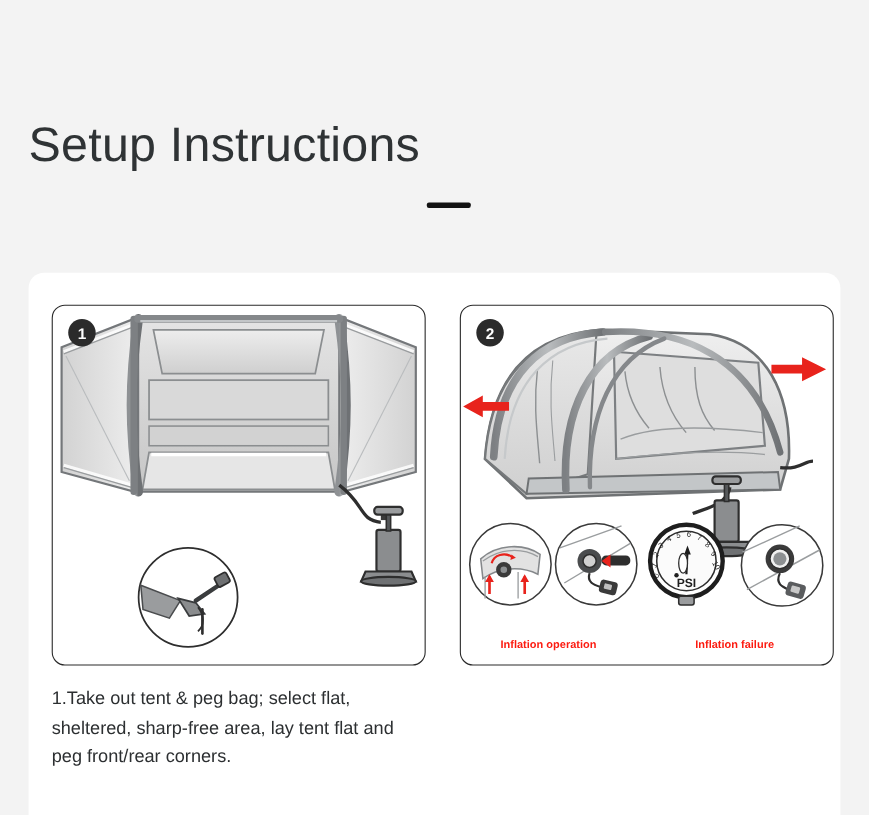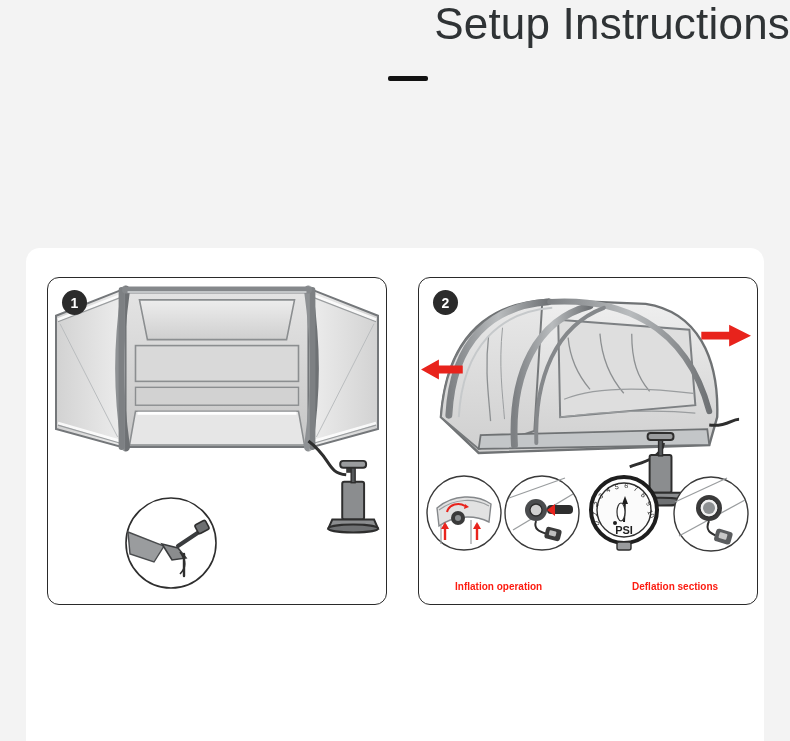--- a/index.html
+++ b/index.html
@@ -8,21 +8,22 @@
     width: 790px;
     height: 741px;
     background: #f3f3f3;
     font-family: "Liberation Sans", sans-serif;
     overflow: hidden;
     position: relative;
   }
 
   
   .header {
-    text-align: right;
+    padding-top: 108px;
+    text-align: left;
     margin-left: 26px;
   }
   .page-title {
     font-size: 44px;
     font-weight: 400;
     color: #2f3335;
     letter-spacing: 0.2px;
     line-height: 1.1;
     margin: 0;
   }
@@ -209,20 +210,21 @@
             <path d="M4 36 L40 50 L30 66 L6 58 Z" fill="#9a9c9e" stroke="#4a4c4e" stroke-width="1.4"></path>
             <path d="M38 48 L54 52 L62 62 L48 64 Z" fill="#8a8c8e" stroke="#3a3c3e" stroke-width="1.6"></path>
             <path d="M54 50 L78 34" stroke="#3a3c3e" stroke-width="4" stroke-linecap="round"></path>
             <rect x="72" y="26" width="12" height="10" rx="2" transform="rotate(-28 78 31)" fill="#6e7072" stroke="#2e2e2e" stroke-width="1.6"></rect>
             <path d="M56 56 C62 64 62 72 56 78" fill="none" stroke="#2e2e2e" stroke-width="1.6"></path>
             <path d="M60 58 L60 80" stroke="#2e2e2e" stroke-width="2.4" stroke-linecap="round"></path>
           </svg>
         </div>
       </div>
 
+      <div class="caption">1.Take out tent &amp; peg bag; select flat, sheltered, sharp-free area, lay tent flat and peg front/rear corners.</div>
     </div>
 
     <div class="step-col">
       <div class="panel">
         <div class="badge">2</div>
 
         <div class="panel-art">
           <svg viewBox="0 0 340 328" xmlns="http://www.w3.org/2000/svg">
             <defs>
               <linearGradient id="body2" x1="0" y1="0" x2="0" y2="1">
@@ -354,19 +356,19 @@
             <circle cx="38" cy="34" r="13" fill="#3a3a3a"></circle>
             <circle cx="38" cy="34" r="9" fill="#f0f0f0" stroke="#2e2e2e" stroke-width="1.2"></circle>
             <circle cx="38" cy="34" r="6" fill="#8d9092"></circle>
             <path d="M38 47 C33 58 42 60 48 63" fill="none" stroke="#2e2e2e" stroke-width="2"></path>
             <rect x="44" y="56" width="17" height="13" rx="3" fill="#5a5c5e" transform="rotate(16 52 62)"></rect>
             <rect x="48" y="59" width="8" height="6" rx="1" fill="#c8c8c8" transform="rotate(16 52 62)"></rect>
           </svg>
         </div>
 
         <div class="red-label left">Inflation operation</div>
-        <div class="red-label right">Deflation sections</div>
+        <div class="red-label right">Inflation failure</div>
       </div>
 
     </div>
 
   </div>
 </div>
 
 </body></html>

